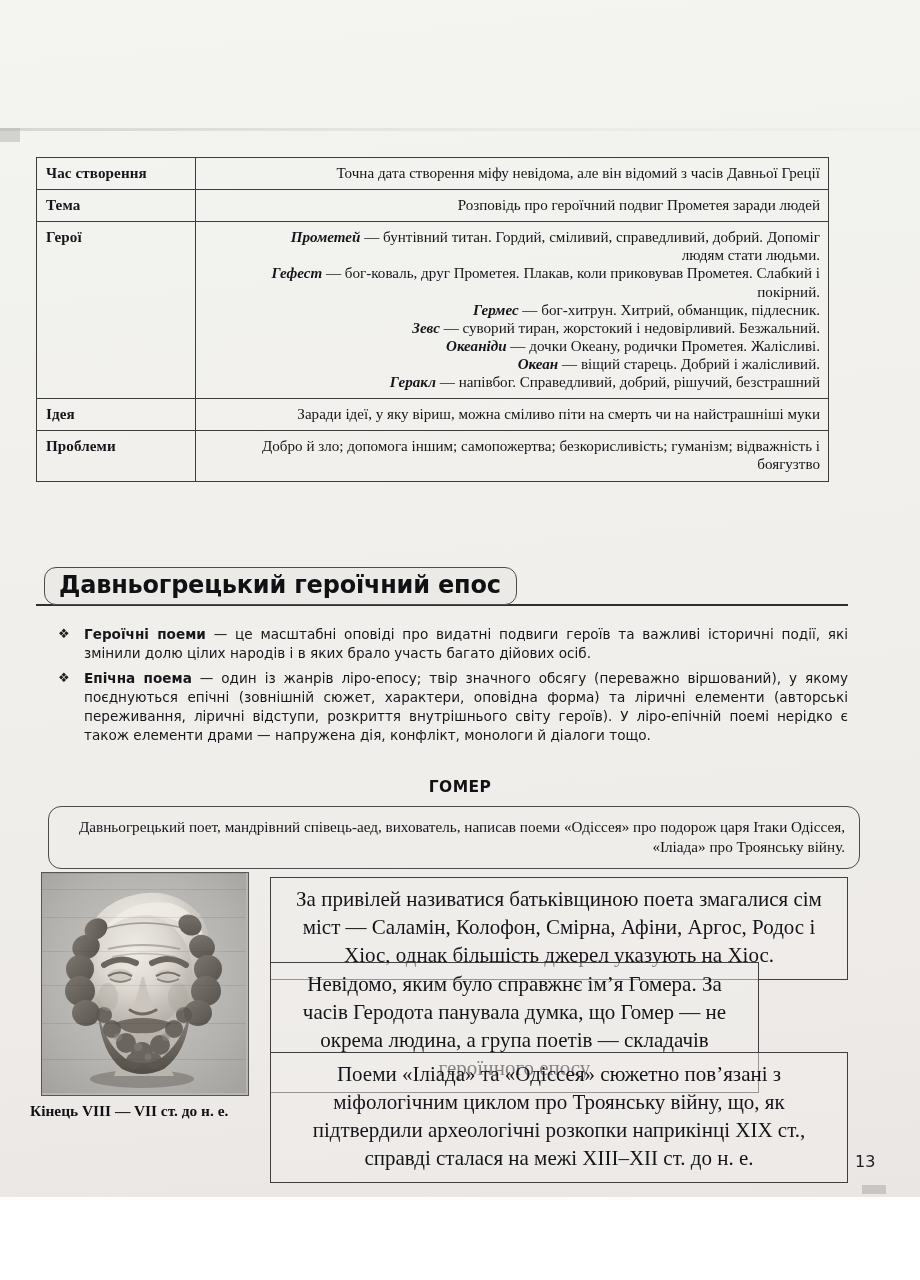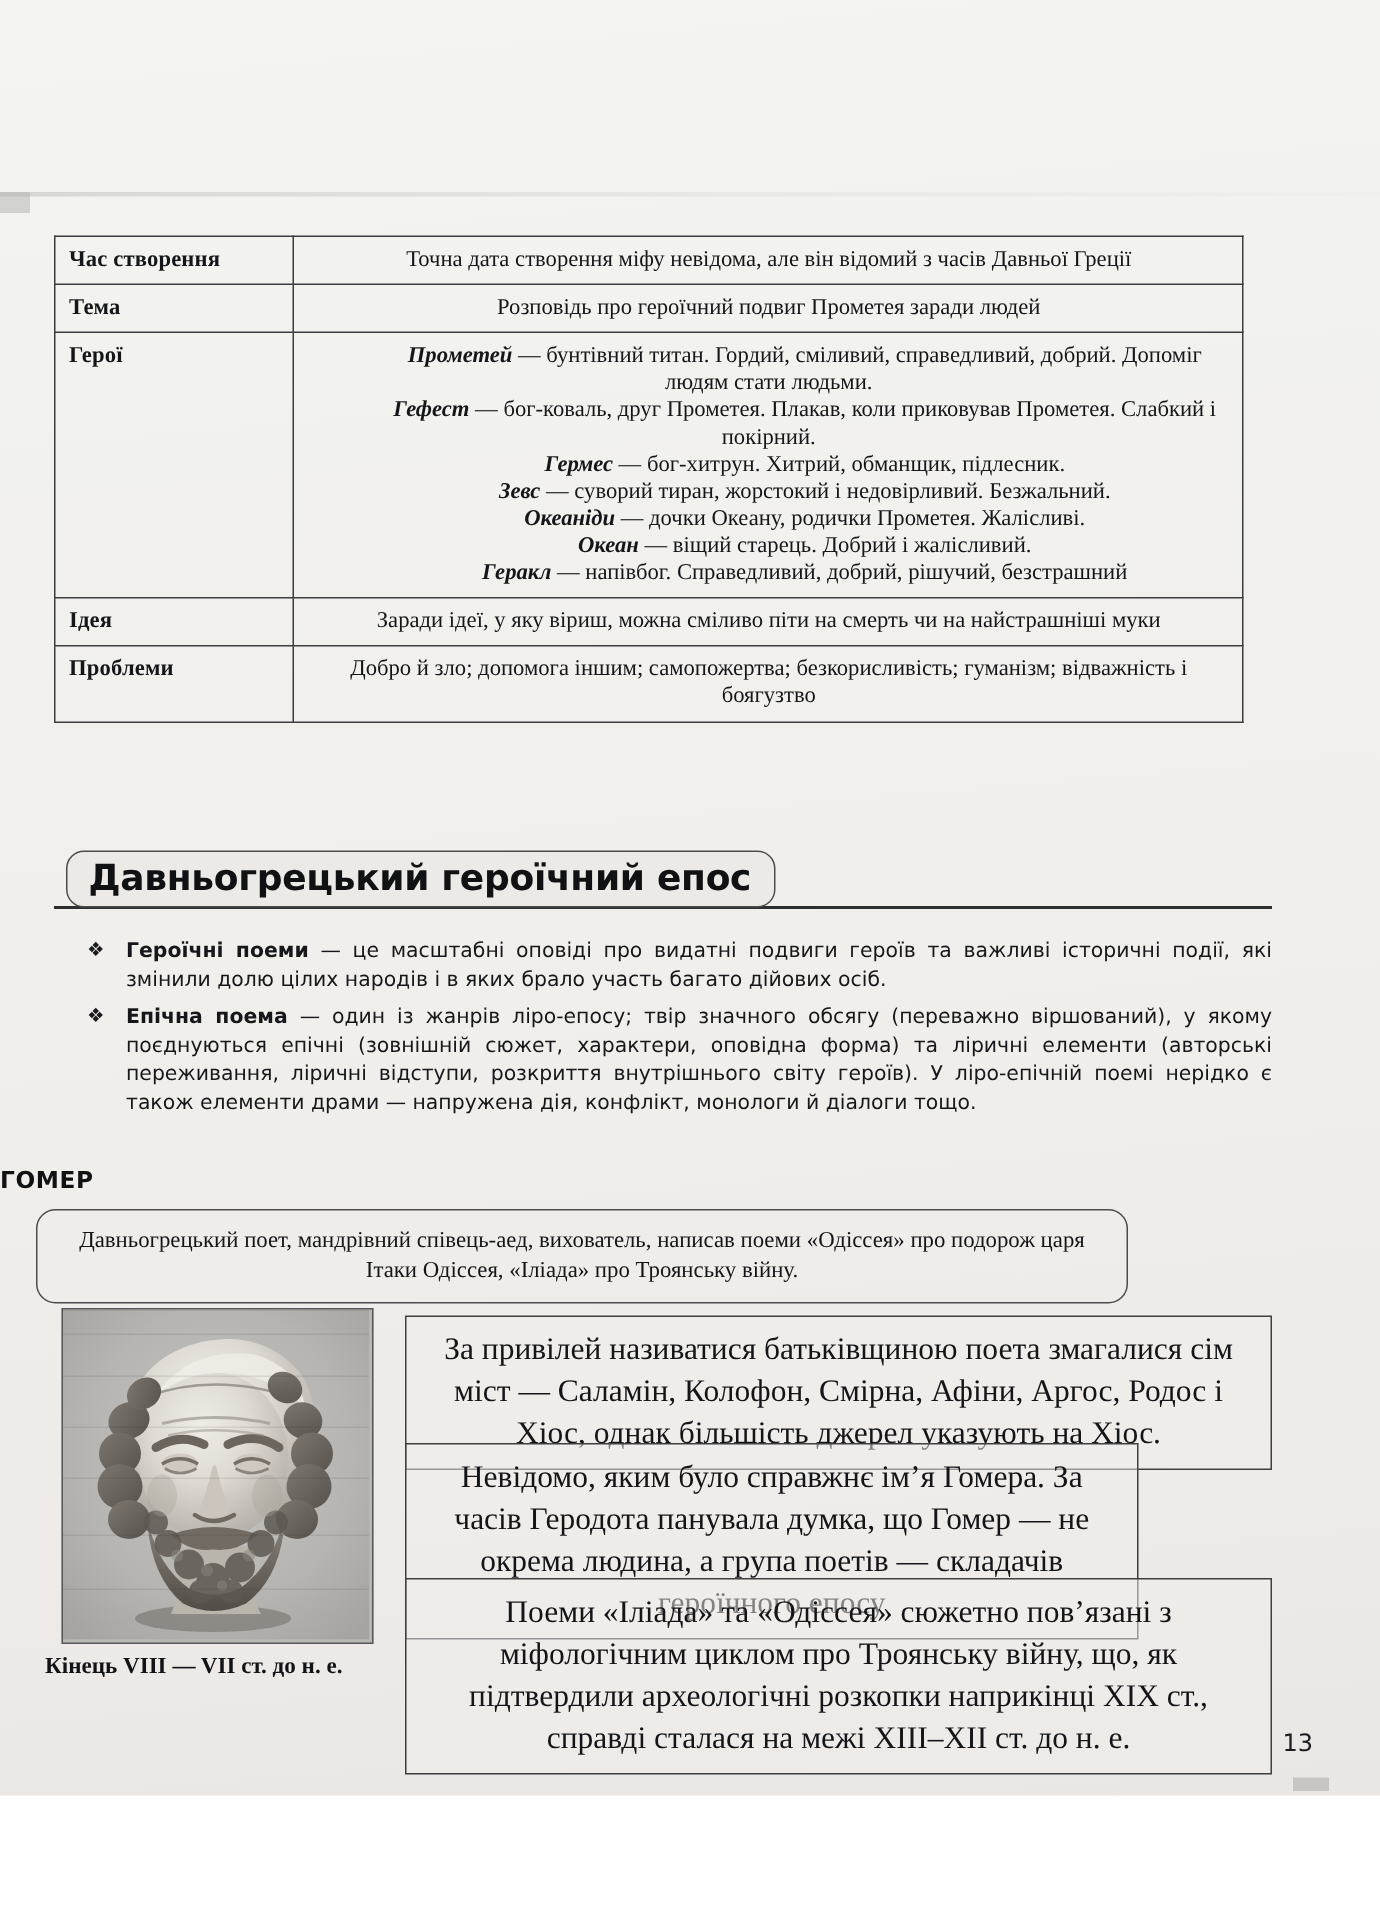--- a/index.html
+++ b/index.html
@@ -57,21 +57,21 @@
     padding: 6px 8px 7px 9px;
     vertical-align: top;
   }
   .summary-table td.label {
     width: 141px;
     font-weight: bold;
     letter-spacing: .1px;
     white-space: nowrap;
   }
   .summary-table td.value {
-    text-align: center;
+    text-align: right;
   }
   .summary-table td.value p {
     margin: 0;
   }
   .hero-name {
     font-style: italic;
     font-weight: bold;
     margin-left: 48px;
   }
 
@@ -134,44 +134,45 @@
     color: #1a1b1e;
   }
   .bullet b { font-weight: bold; }
 
   
   #homer-title {
     position: absolute;
     left: 0;
     top: 778px;
     width: 920px;
-    text-align: left;
+    text-align: center;
     font-family: "DejaVu Sans", sans-serif;
     font-weight: bold;
     font-size: 15.5px;
     letter-spacing: .4px;
     color: #111214;
   }
 
   .rounded-box {
     position: absolute;
     border: 1.5px solid #4a4c4d;
     border-radius: 13px;
     background: rgba(238,236,233,0.55);
     box-sizing: border-box;
     text-align: center;
     color: #141518;
     font-size: 15.2px;
     line-height: 1.33;
     padding: 10px 14px 11px;
   }
   #homer-intro {
-    left: 24px;
+    left: 48px;
     top: 806px;
-    width: 728px;
+    width: 812px;
+    text-align: right;
   }
 
   .fact-box {
     position: absolute;
     border: 1.5px solid #3d3f41;
     background: rgba(240,238,235,0.5);
     box-sizing: border-box;
     text-align: center;
     color: #141518;
     font-size: 21px;

